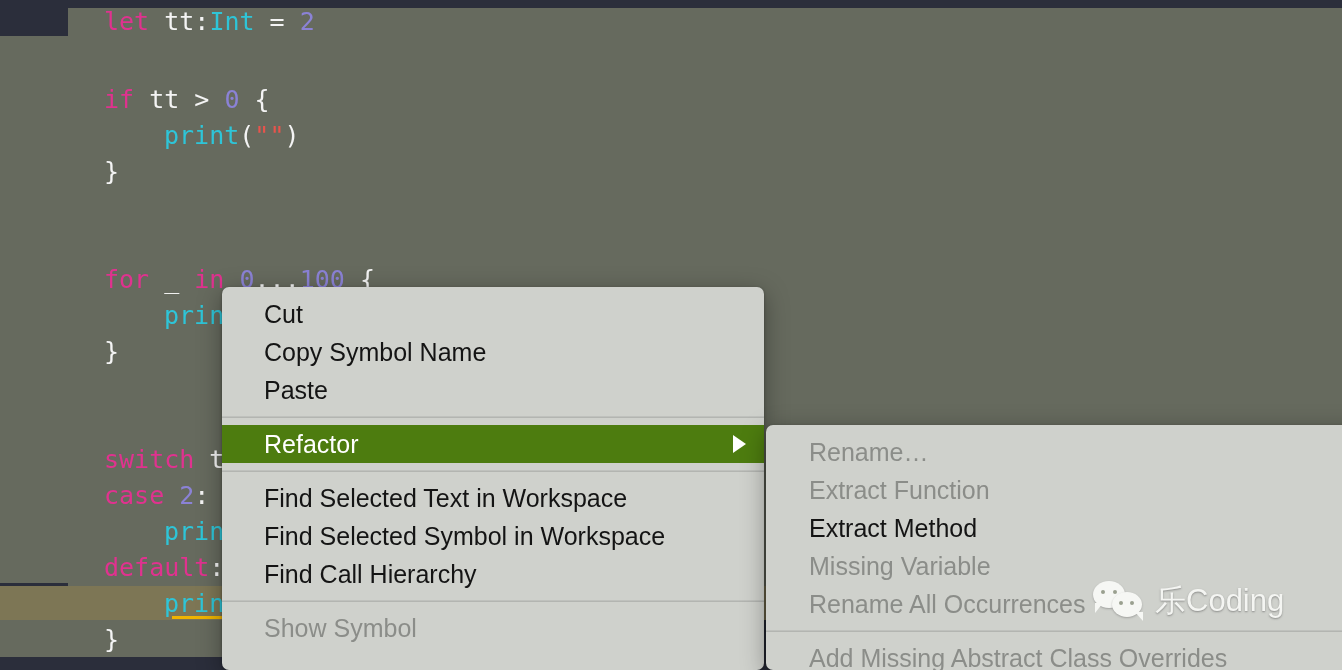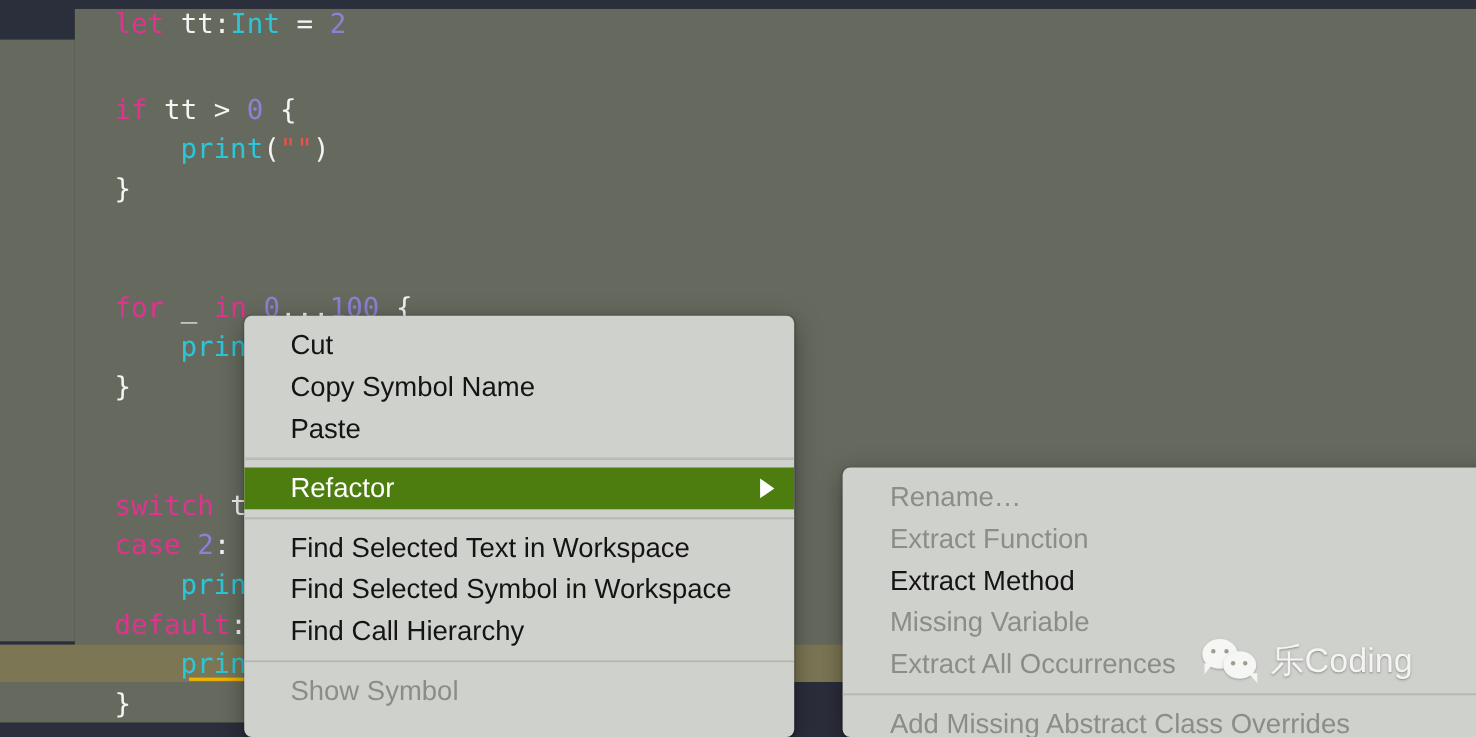--- a/index.html
+++ b/index.html
@@ -94,21 +94,21 @@
   .menu {
     position: absolute;
     background: #cfd1cc;
     border-radius: 7px;
     box-shadow: 0 6px 24px rgba(0,0,0,0.35), 0 1px 3px rgba(0,0,0,0.30);
     font-family: "Liberation Sans", sans-serif;
     overflow: hidden;
   }
   #context-menu {
     left: 222px; top: 287px;
-    width: 500px;
+    width: 542px;
     height: 383px;
   }
   #submenu {
     left: 766px; top: 425px;
     width: 643px;
     height: 245px;
   }
   .menu-item {
     position: relative;
     height: 38px;
@@ -215,21 +215,21 @@
       <div class="menu-sep"></div>
       <div class="menu-item disabled"><span>Show Symbol</span></div>
     </div>
 
   <div class="menu" id="submenu">
       <div class="menu-pad-top"></div>
       <div class="menu-item disabled"><span>Rename…</span></div>
       <div class="menu-item disabled"><span>Extract Function</span></div>
       <div class="menu-item"><span>Extract Method</span></div>
       <div class="menu-item disabled"><span>Missing Variable</span></div>
-      <div class="menu-item disabled"><span>Extract All Occurrences</span></div>
+      <div class="menu-item disabled"><span>Rename All Occurrences</span></div>
       <div class="menu-sep"></div>
       <div class="menu-item disabled"><span>Add Missing Abstract Class Overrides</span></div>
     </div>
 
   <div id="watermark">
     <div class="wechat-logo">
       <div class="bub bub-back"></div>
       <div class="tail-back"></div>
       <div class="eye" style="left:8px;  top:9px;"></div>
       <div class="eye" style="left:20px; top:9px;"></div>

